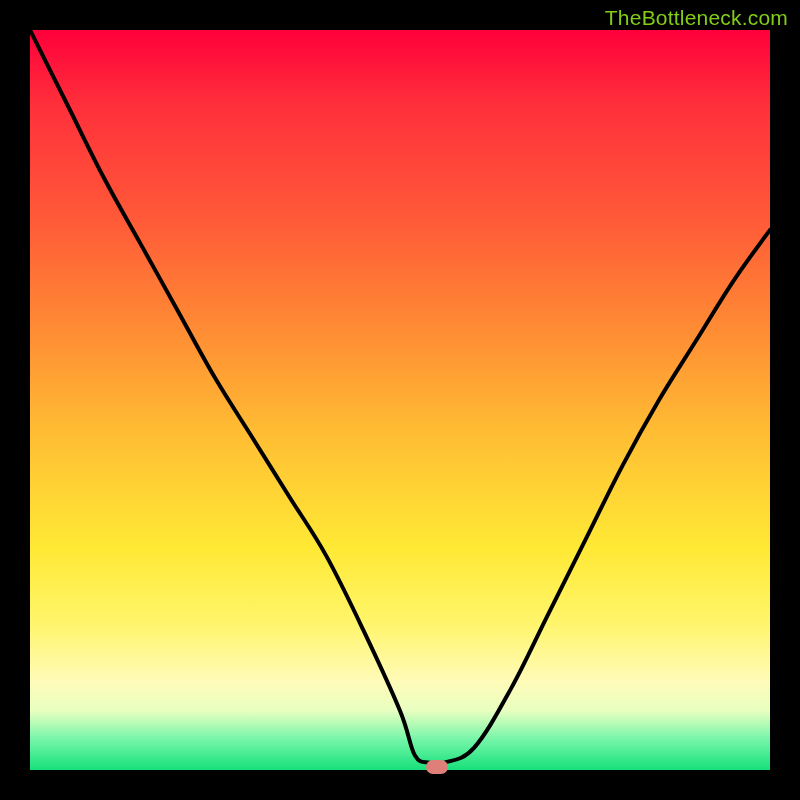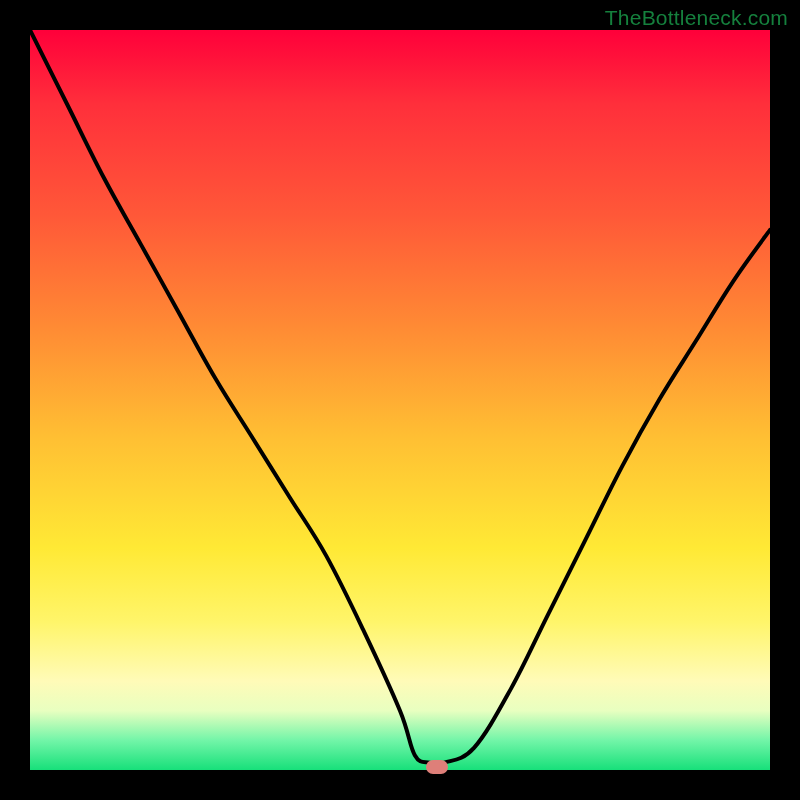--- a/index.html
+++ b/index.html
@@ -38,21 +38,21 @@
       #fffbb8 88%,
       #e8ffc0 92%,
       #72f5a8 96%,
       #17e07a 100%
     );
   }
   .watermark {
     position: absolute;
     top: 6px;
     right: 12px;
-    color: #15803d;
+    color: #84cc16;
     font-size: 21px;
     font-weight: 500;
     letter-spacing: 0.2px;
   }
   svg.curve {
     position: absolute;
     left: 0;
     top: 0;
     width: 740px;
     height: 740px;

